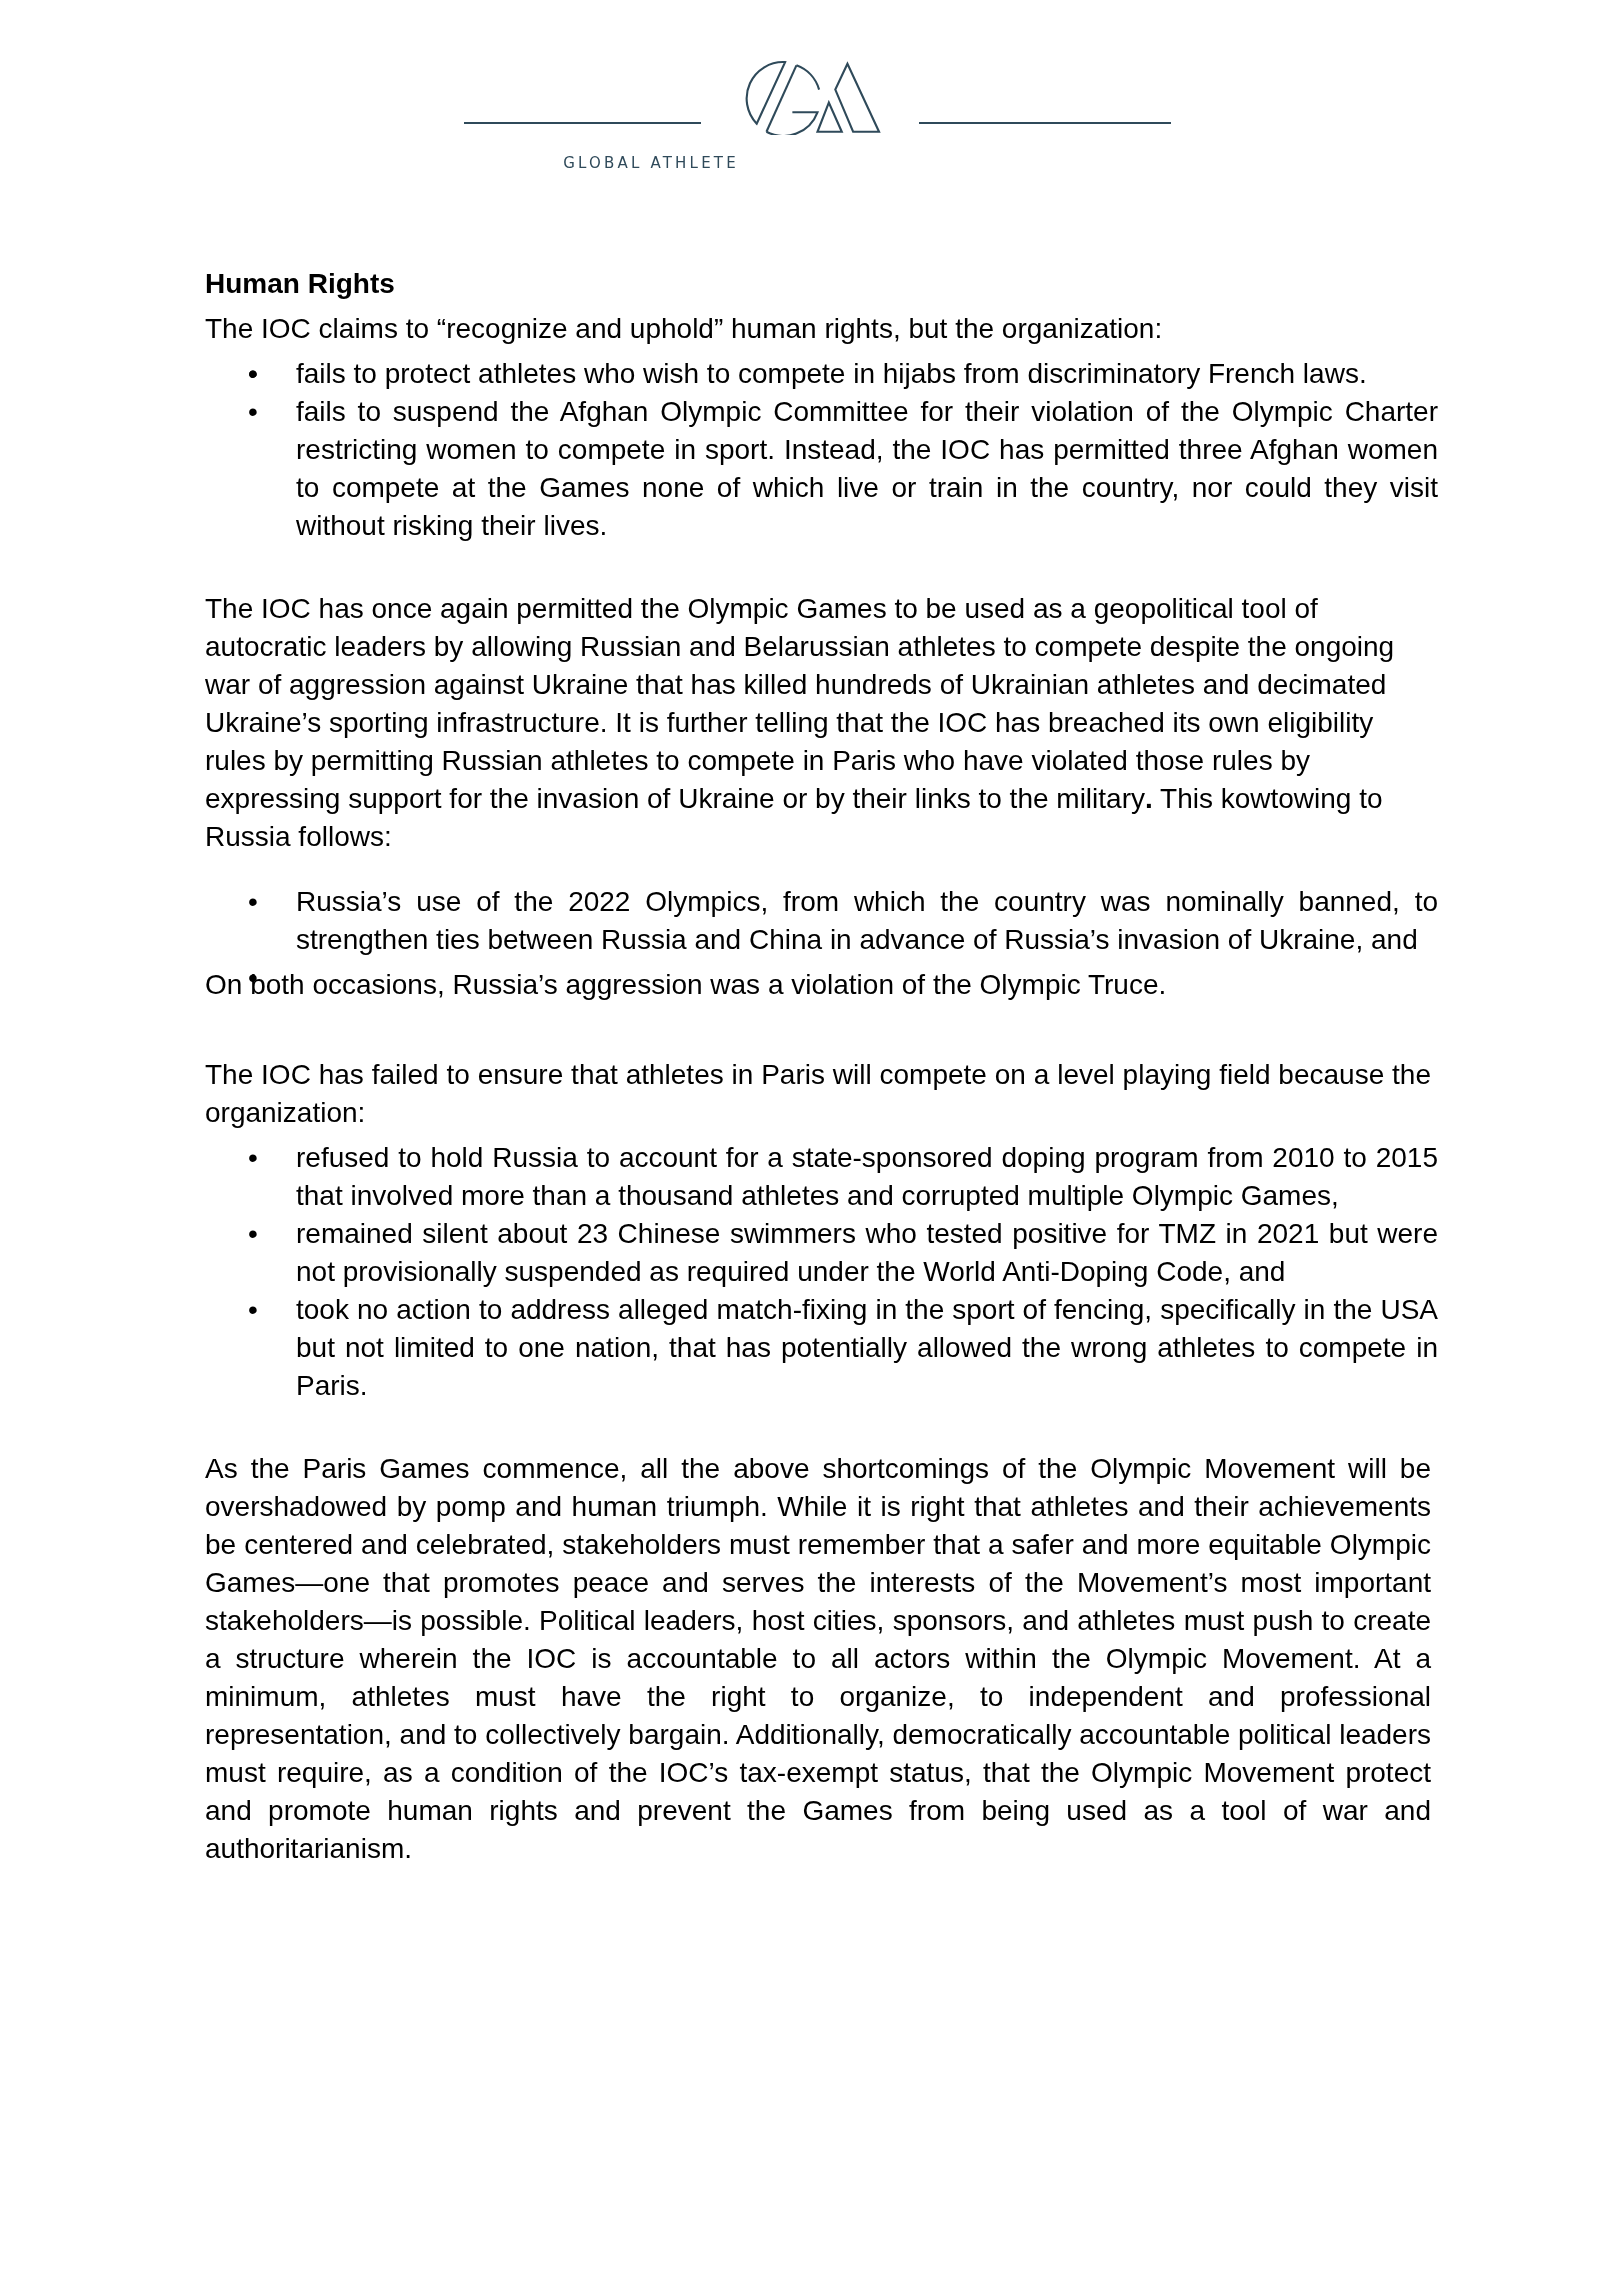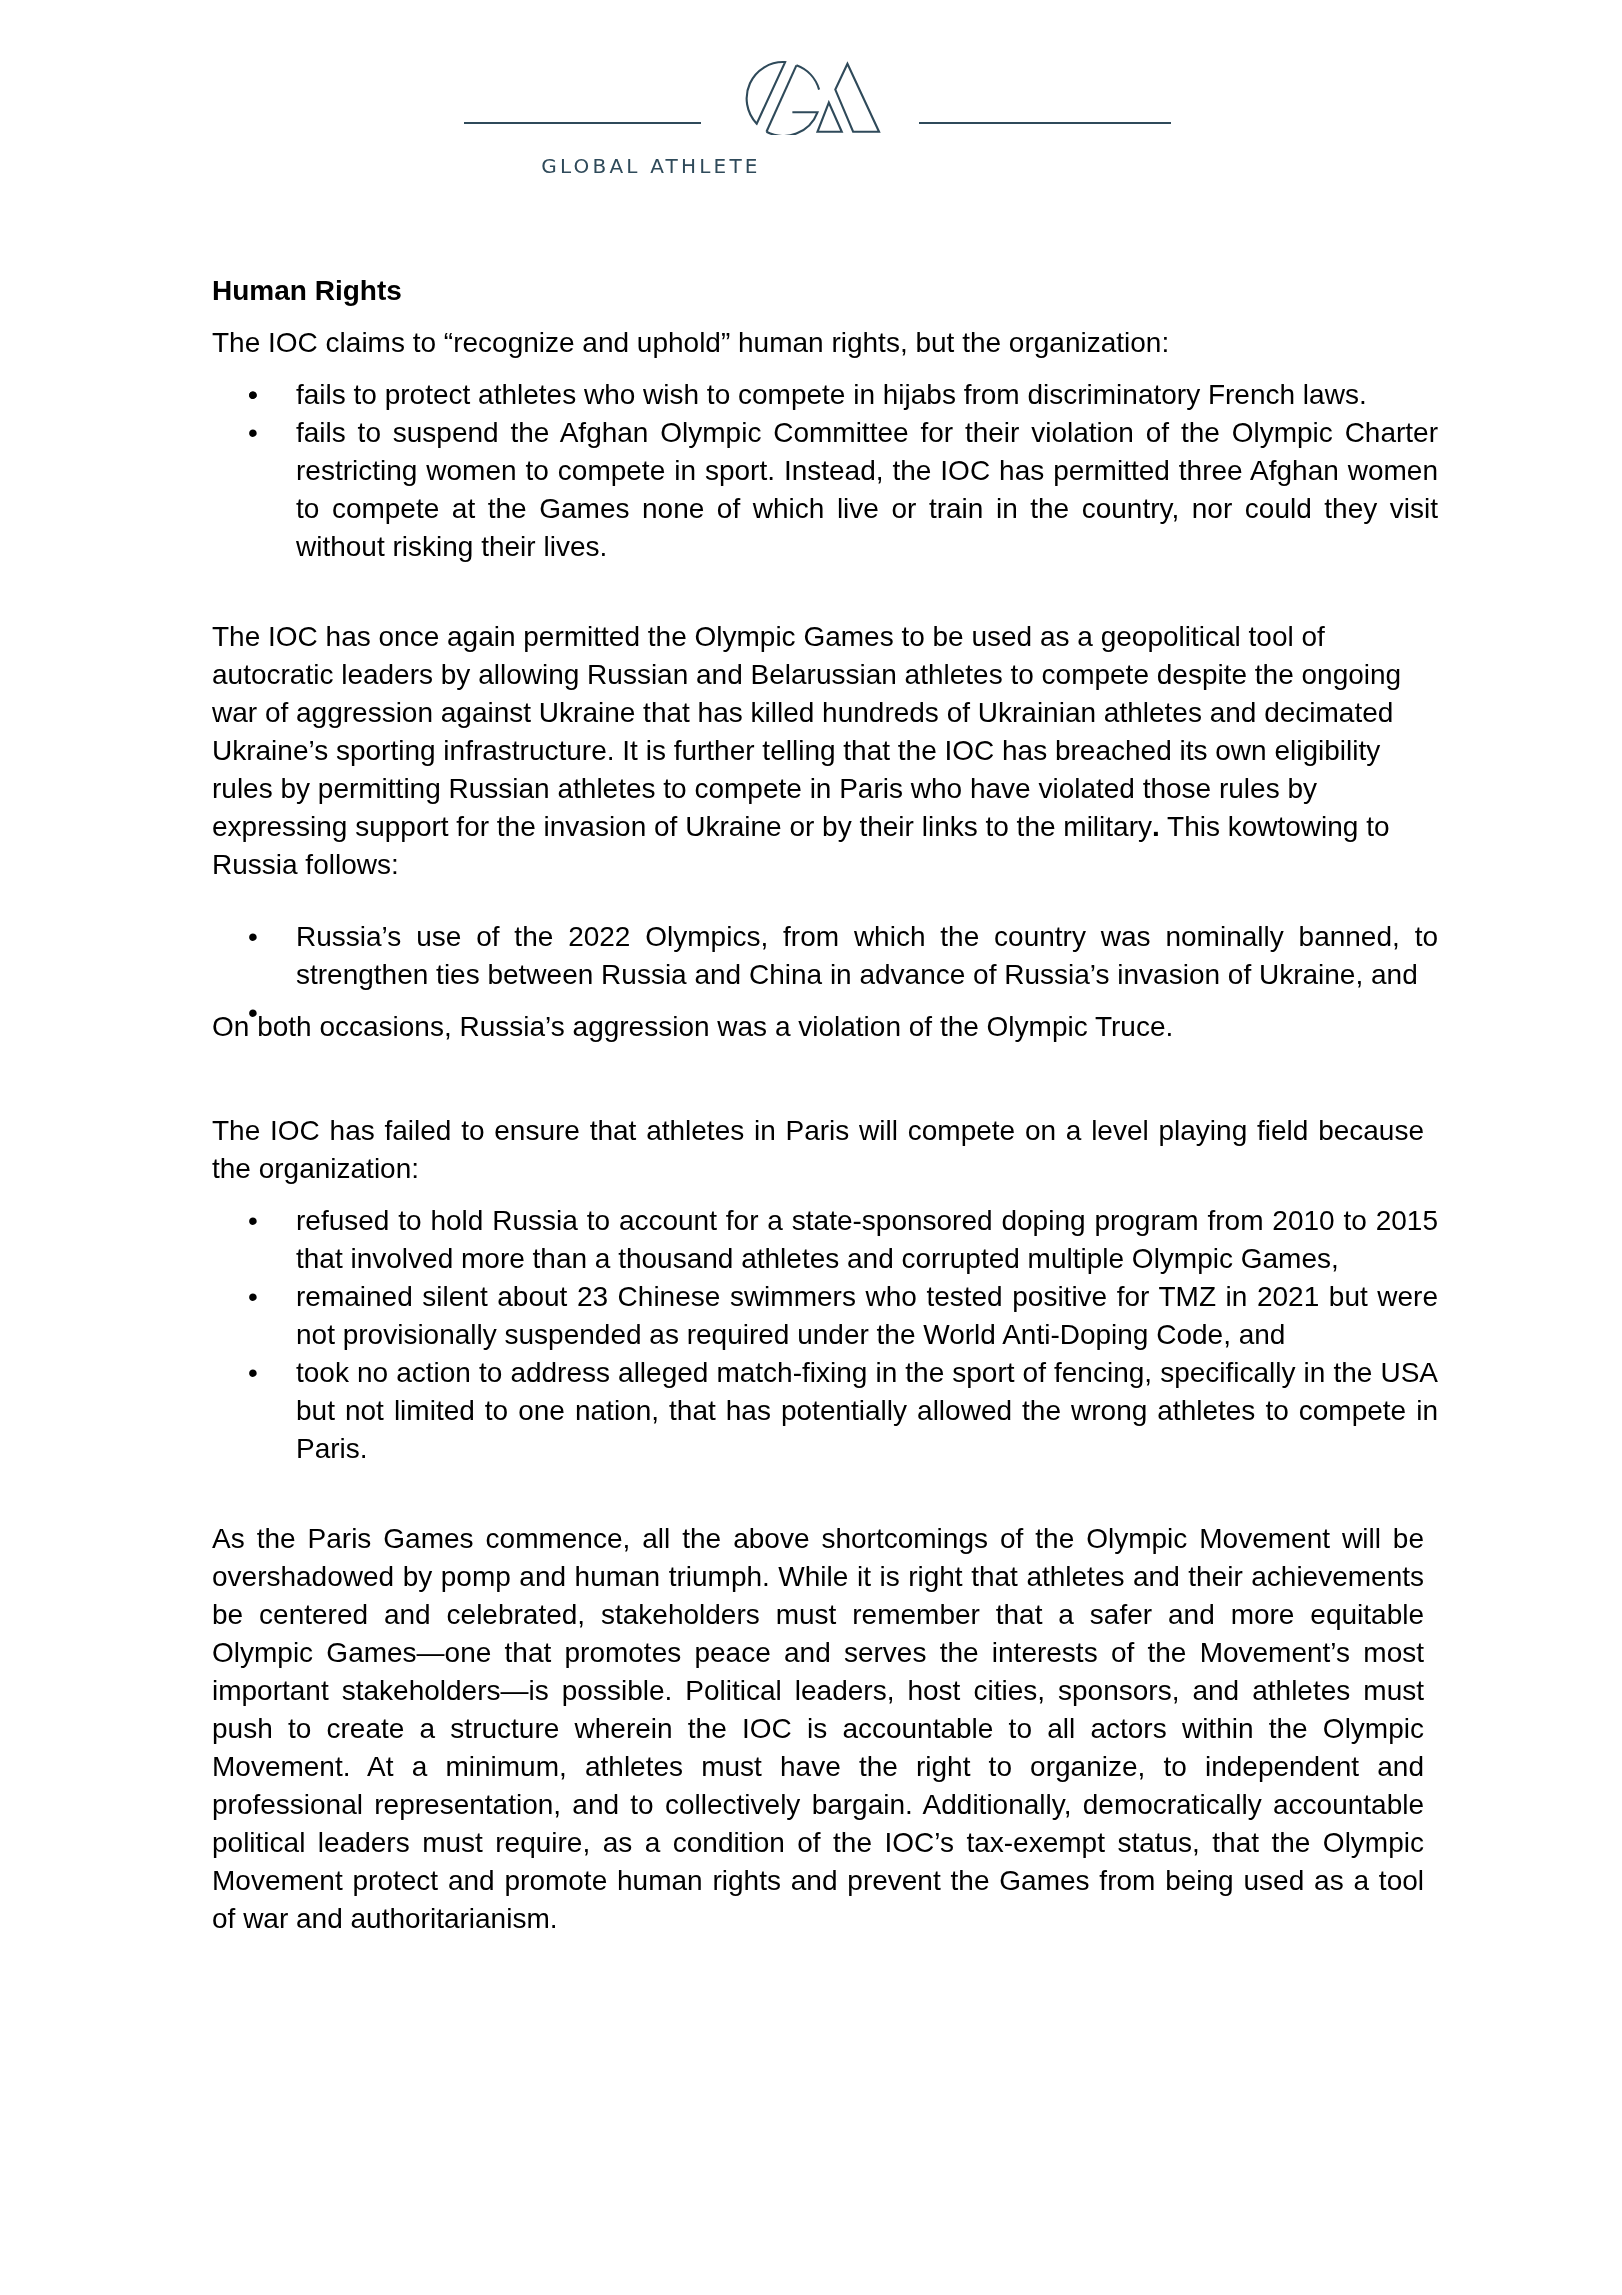--- a/index.html
+++ b/index.html
@@ -31,33 +31,33 @@
       top: 54px;
       width: 146px;
       height: 81px;
     }
     .header .brand {
       position: absolute;
       left: 0; width: 1302px;
       top: 154px;
       text-align: center;
       font-family: "DejaVu Sans", sans-serif;
-      font-size: 20px;
+      font-size: 15px;
       letter-spacing: 3.2px;
       color: #2f4a5a;
     }
     .content {
       position: absolute;
       left: 198px;
       top: 258px;
       width: 1240px;
       font-size: 28px;
       line-height: 38px;
     }
-    .content p { margin: 14px; }
+    .content p { margin: 7px; }
     .section-title { font-weight: bold; margin: 0; }
     .justify { text-align: justify; }
     ul.bullets {
       list-style: none;
       margin: 0;
       padding: 0;
     }
     ul.bullets li {
       position: relative;
       padding-left: 98px;

